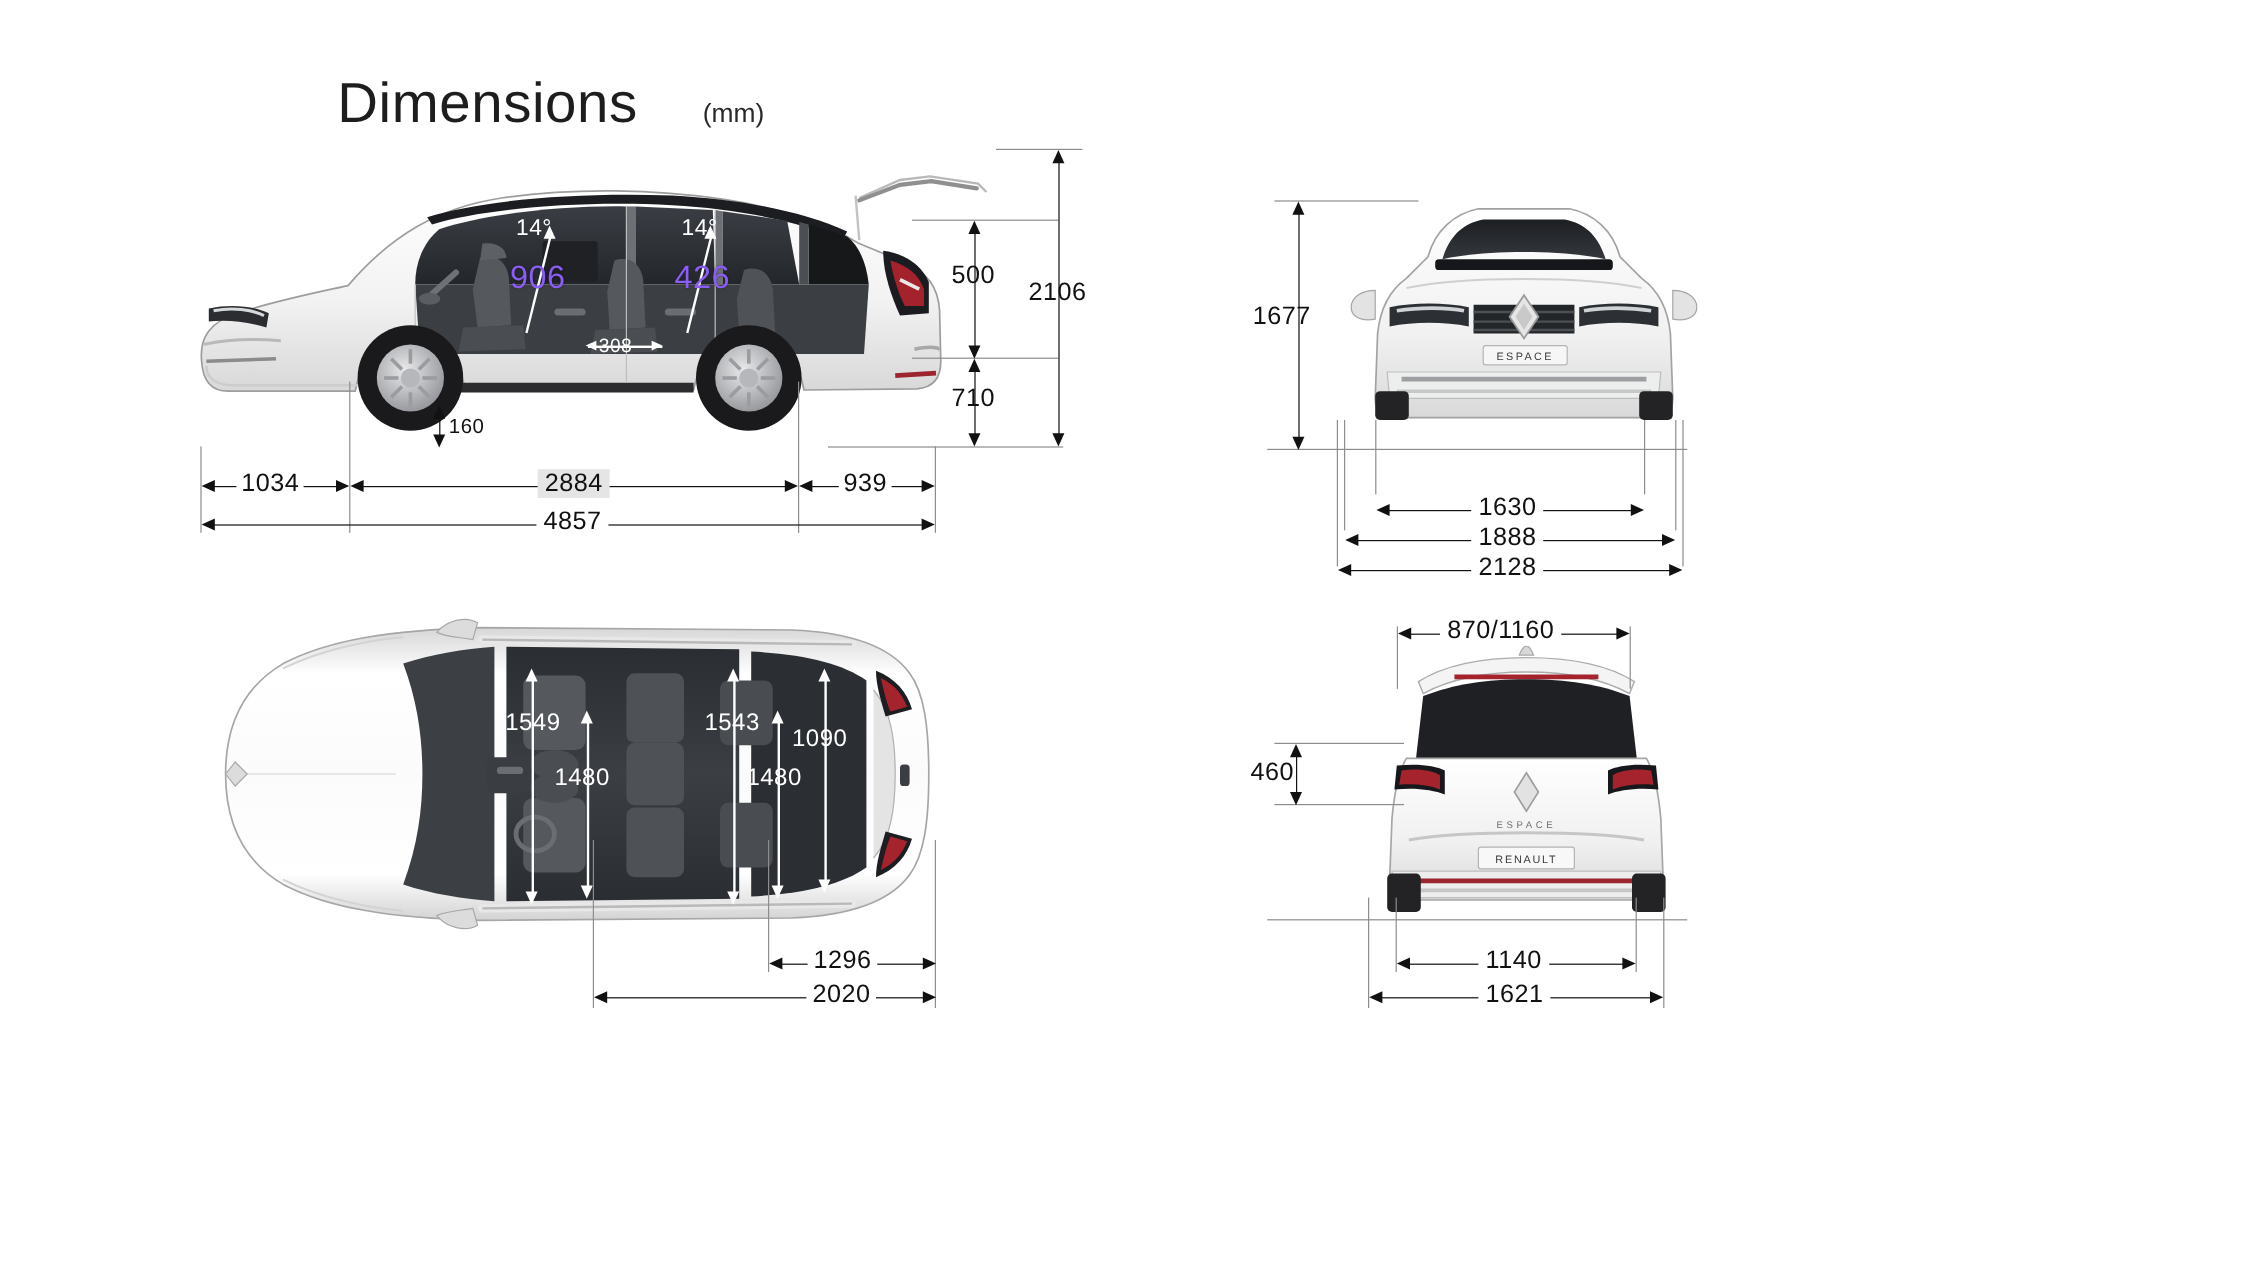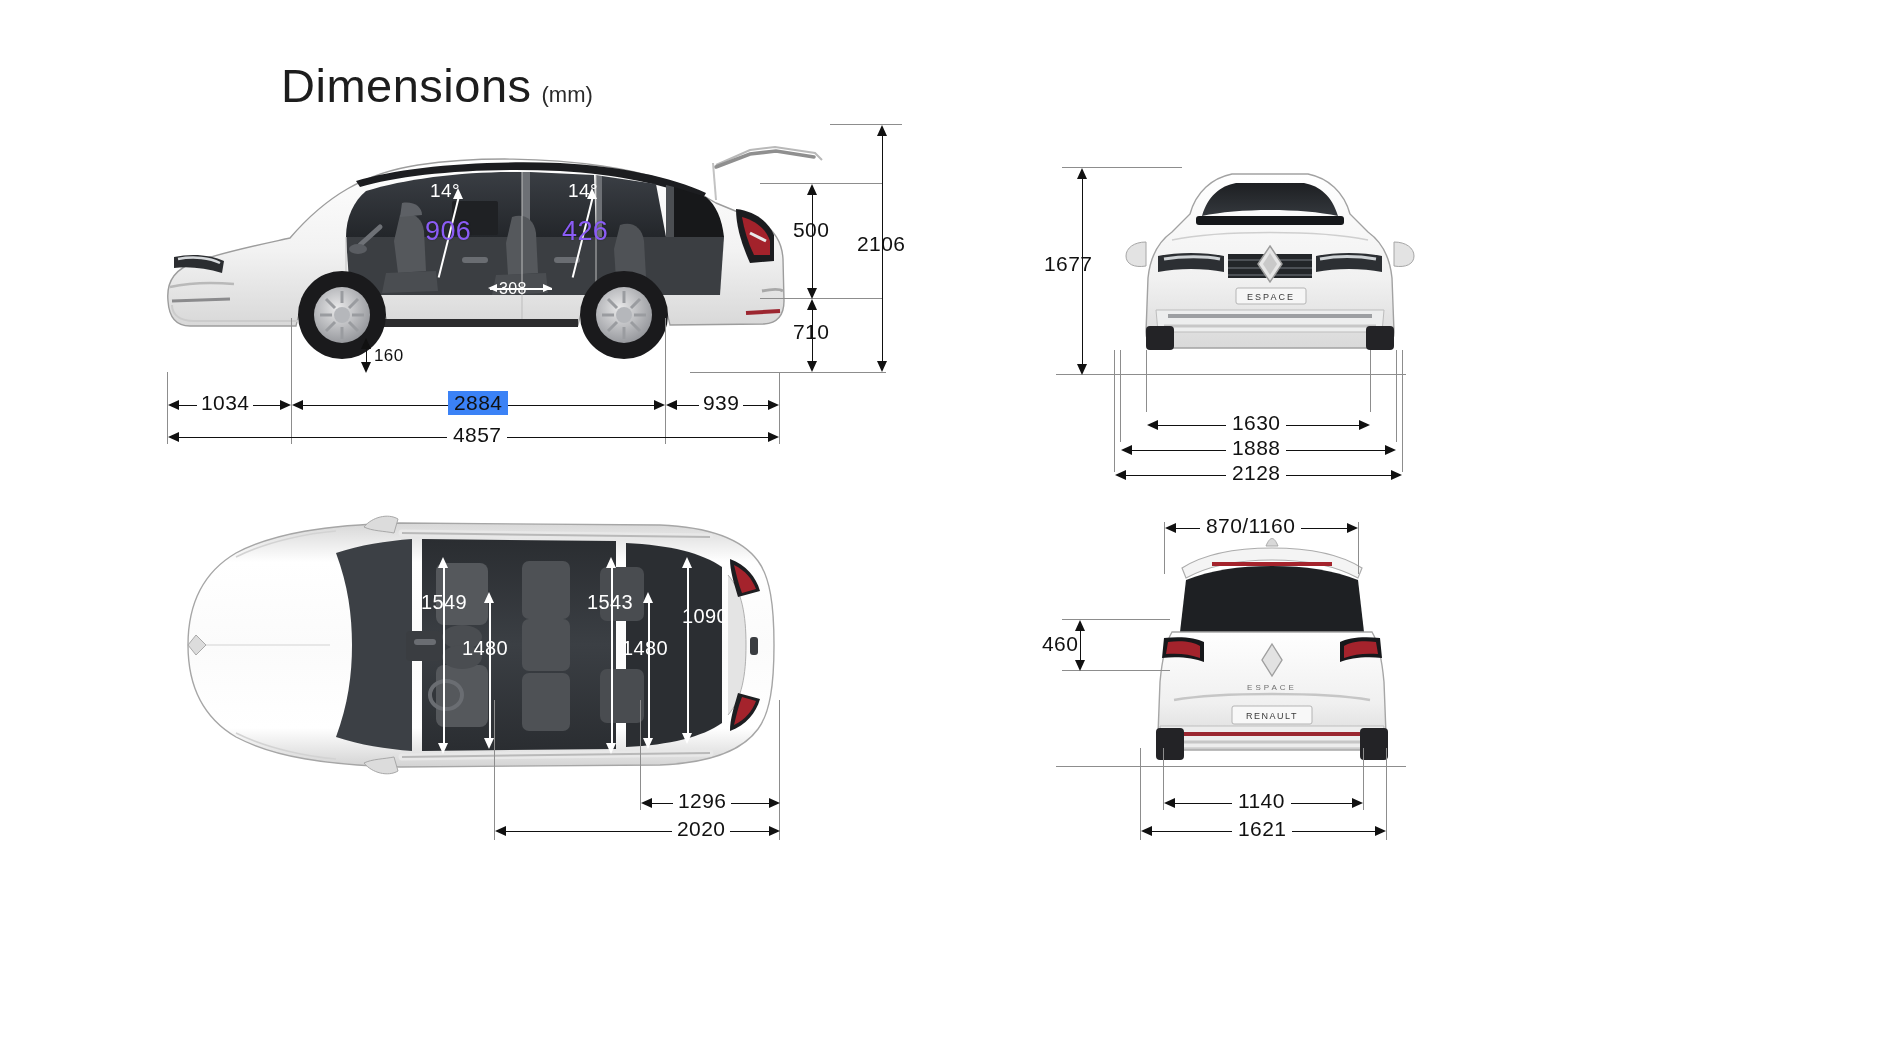--- a/index.html
+++ b/index.html
@@ -5,21 +5,21 @@
   html,body{margin:0;padding:0;background:#ffffff;}
   body{
     width:1880px;height:1058px;position:relative;overflow:hidden;
     font-family:"Liberation Sans",sans-serif;color:#1a1a1a;
   }
   .stage{position:absolute;inset:0;}
 
   
   #title-block{position:absolute;left:281px;top:58px;display:flex;align-items:baseline;gap:10px;}
   #title-main{font-size:47px;font-weight:300;letter-spacing:.5px;color:#1d1d1d;}
-  #title-unit{font-size:22px;font-weight:300;color:#2a2a2a;}
+  #title-unit{font-size:22px;font-weight:300;color:#2a2a2a;margin-left:44px;}
 
   
   .dim{position:absolute;font-size:21px;color:#111;white-space:nowrap;letter-spacing:.4px;}
   .dim.w{color:#8b5cf6;font-size:27px;text-shadow:0 0 2px rgba(0,0,0,.35);}
   .dim.wsm{color:#ffffff;font-size:16px;}
   .dim.ang{color:#ffffff;font-size:19px;}
   .dim.small{font-size:17px;}
   .dim.topnum{color:#ffffff;font-size:20px;}
 
   
@@ -208,21 +208,21 @@
   <div class="ext" style="left:779px;top:372px;height:72px;"></div>
 
   <div class="hline" style="left:172px;top:405px;width:114px;"></div>
   <div class="ar l" style="left:168px;top:400px;"></div>
   <div class="ar r" style="left:280px;top:400px;"></div>
   <div class="dim" style="left:197px;top:391px;background:#fff;padding:0 4px;">1034</div>
 
   <div class="hline" style="left:296px;top:405px;width:364px;"></div>
   <div class="ar l" style="left:292px;top:400px;"></div>
   <div class="ar r" style="left:654px;top:400px;"></div>
-  <div class="dim" style="left:448px;top:391px;background:#3b82f6;padding:0 6px;">2884</div>
+  <div class="dim" style="left:448px;top:391px;background:#e5e5e5;padding:0 6px;">2884</div>
 
   <div class="hline" style="left:670px;top:405px;width:104px;"></div>
   <div class="ar l" style="left:666px;top:400px;"></div>
   <div class="ar r" style="left:768px;top:400px;"></div>
   <div class="dim" style="left:699px;top:391px;background:#fff;padding:0 4px;">939</div>
 
   <div class="hline" style="left:172px;top:437px;width:602px;"></div>
   <div class="ar l" style="left:168px;top:432px;"></div>
   <div class="ar r" style="left:768px;top:432px;"></div>
   <div class="dim" style="left:447px;top:423px;background:#fff;padding:0 6px;">4857</div>
@@ -389,21 +389,21 @@
   <div class="dim topnum" style="left:587px;top:591px;">1543</div>
 
   <div class="wline" style="left:648px;top:600px;height:140px;"></div>
   <div class="ar wu" style="left:643px;top:592px;"></div>
   <div class="ar wd" style="left:643px;top:738px;"></div>
   <div class="dim topnum" style="left:622px;top:637px;">1480</div>
 
   <div class="wline" style="left:687px;top:565px;height:170px;"></div>
   <div class="ar wu" style="left:682px;top:557px;"></div>
   <div class="ar wd" style="left:682px;top:733px;"></div>
-  <div class="dim topnum" style="left:682px;top:605px;text-align:center;">1090</div>
+  <div class="dim topnum" style="left:660px;top:605px;text-align:center;">1090</div>
 
   <div class="ext" style="left:640px;top:700px;height:110px;"></div>
   <div class="ext" style="left:779px;top:700px;height:140px;"></div>
   <div class="ext" style="left:494px;top:700px;height:140px;"></div>
 
   <div class="hline" style="left:645px;top:803px;width:130px;"></div>
   <div class="ar l" style="left:641px;top:798px;"></div>
   <div class="ar r" style="left:769px;top:798px;"></div>
   <div class="dim" style="left:673px;top:789px;background:#fff;padding:0 5px;">1296</div>
 

